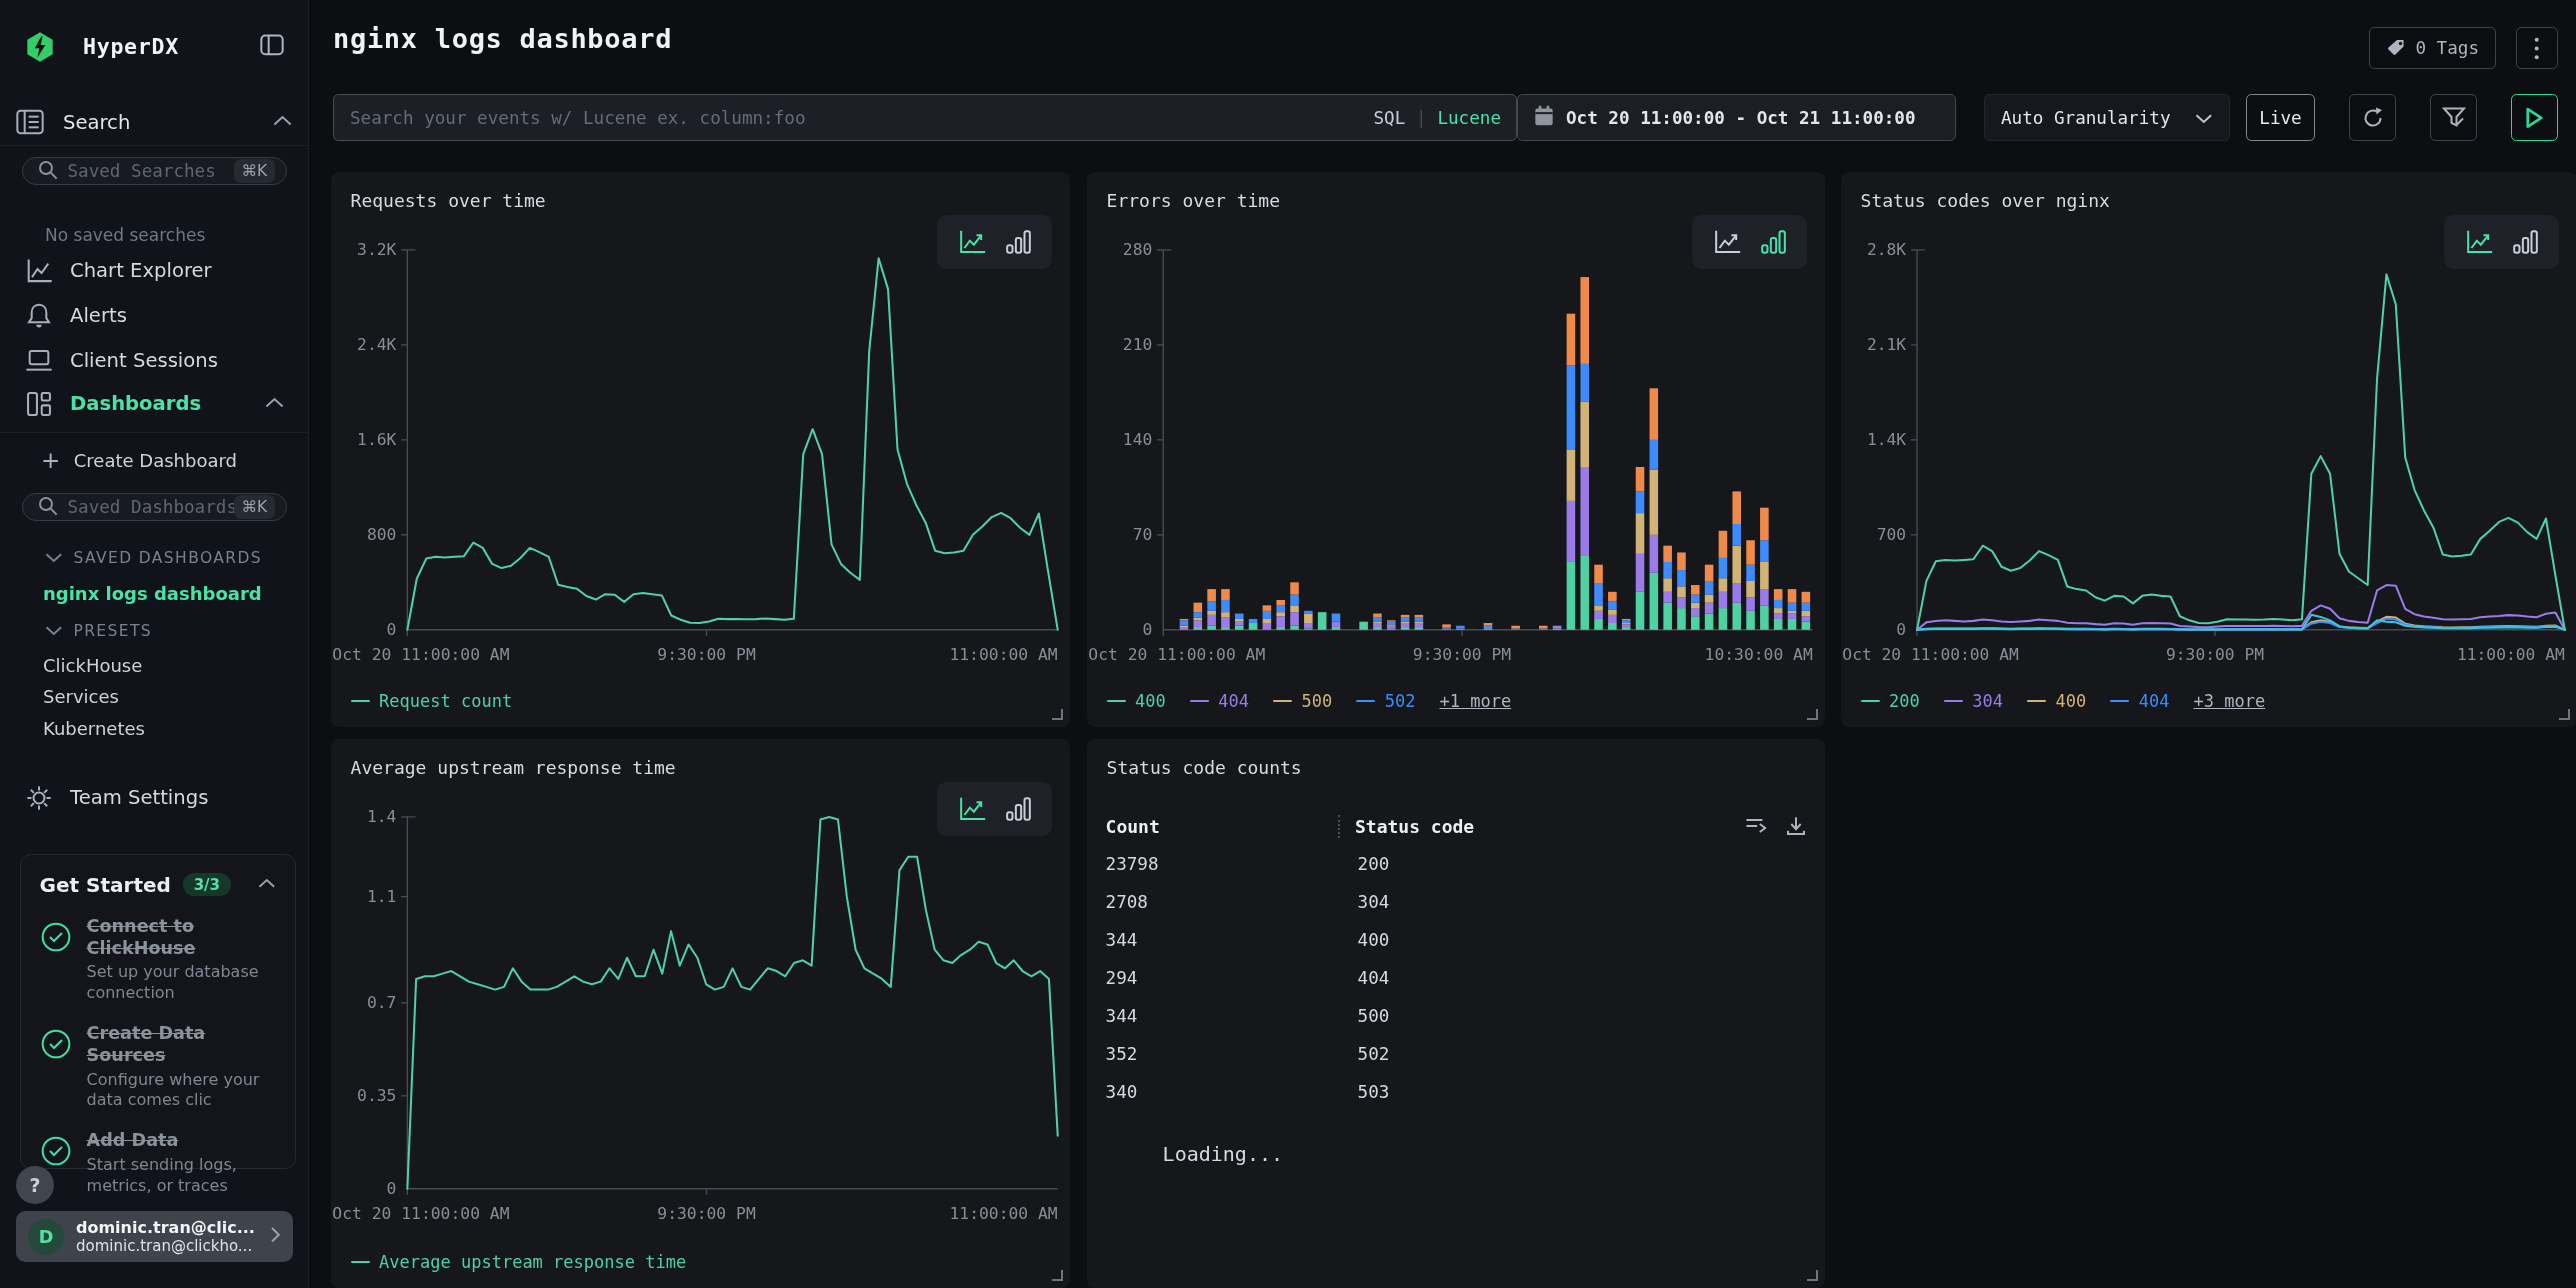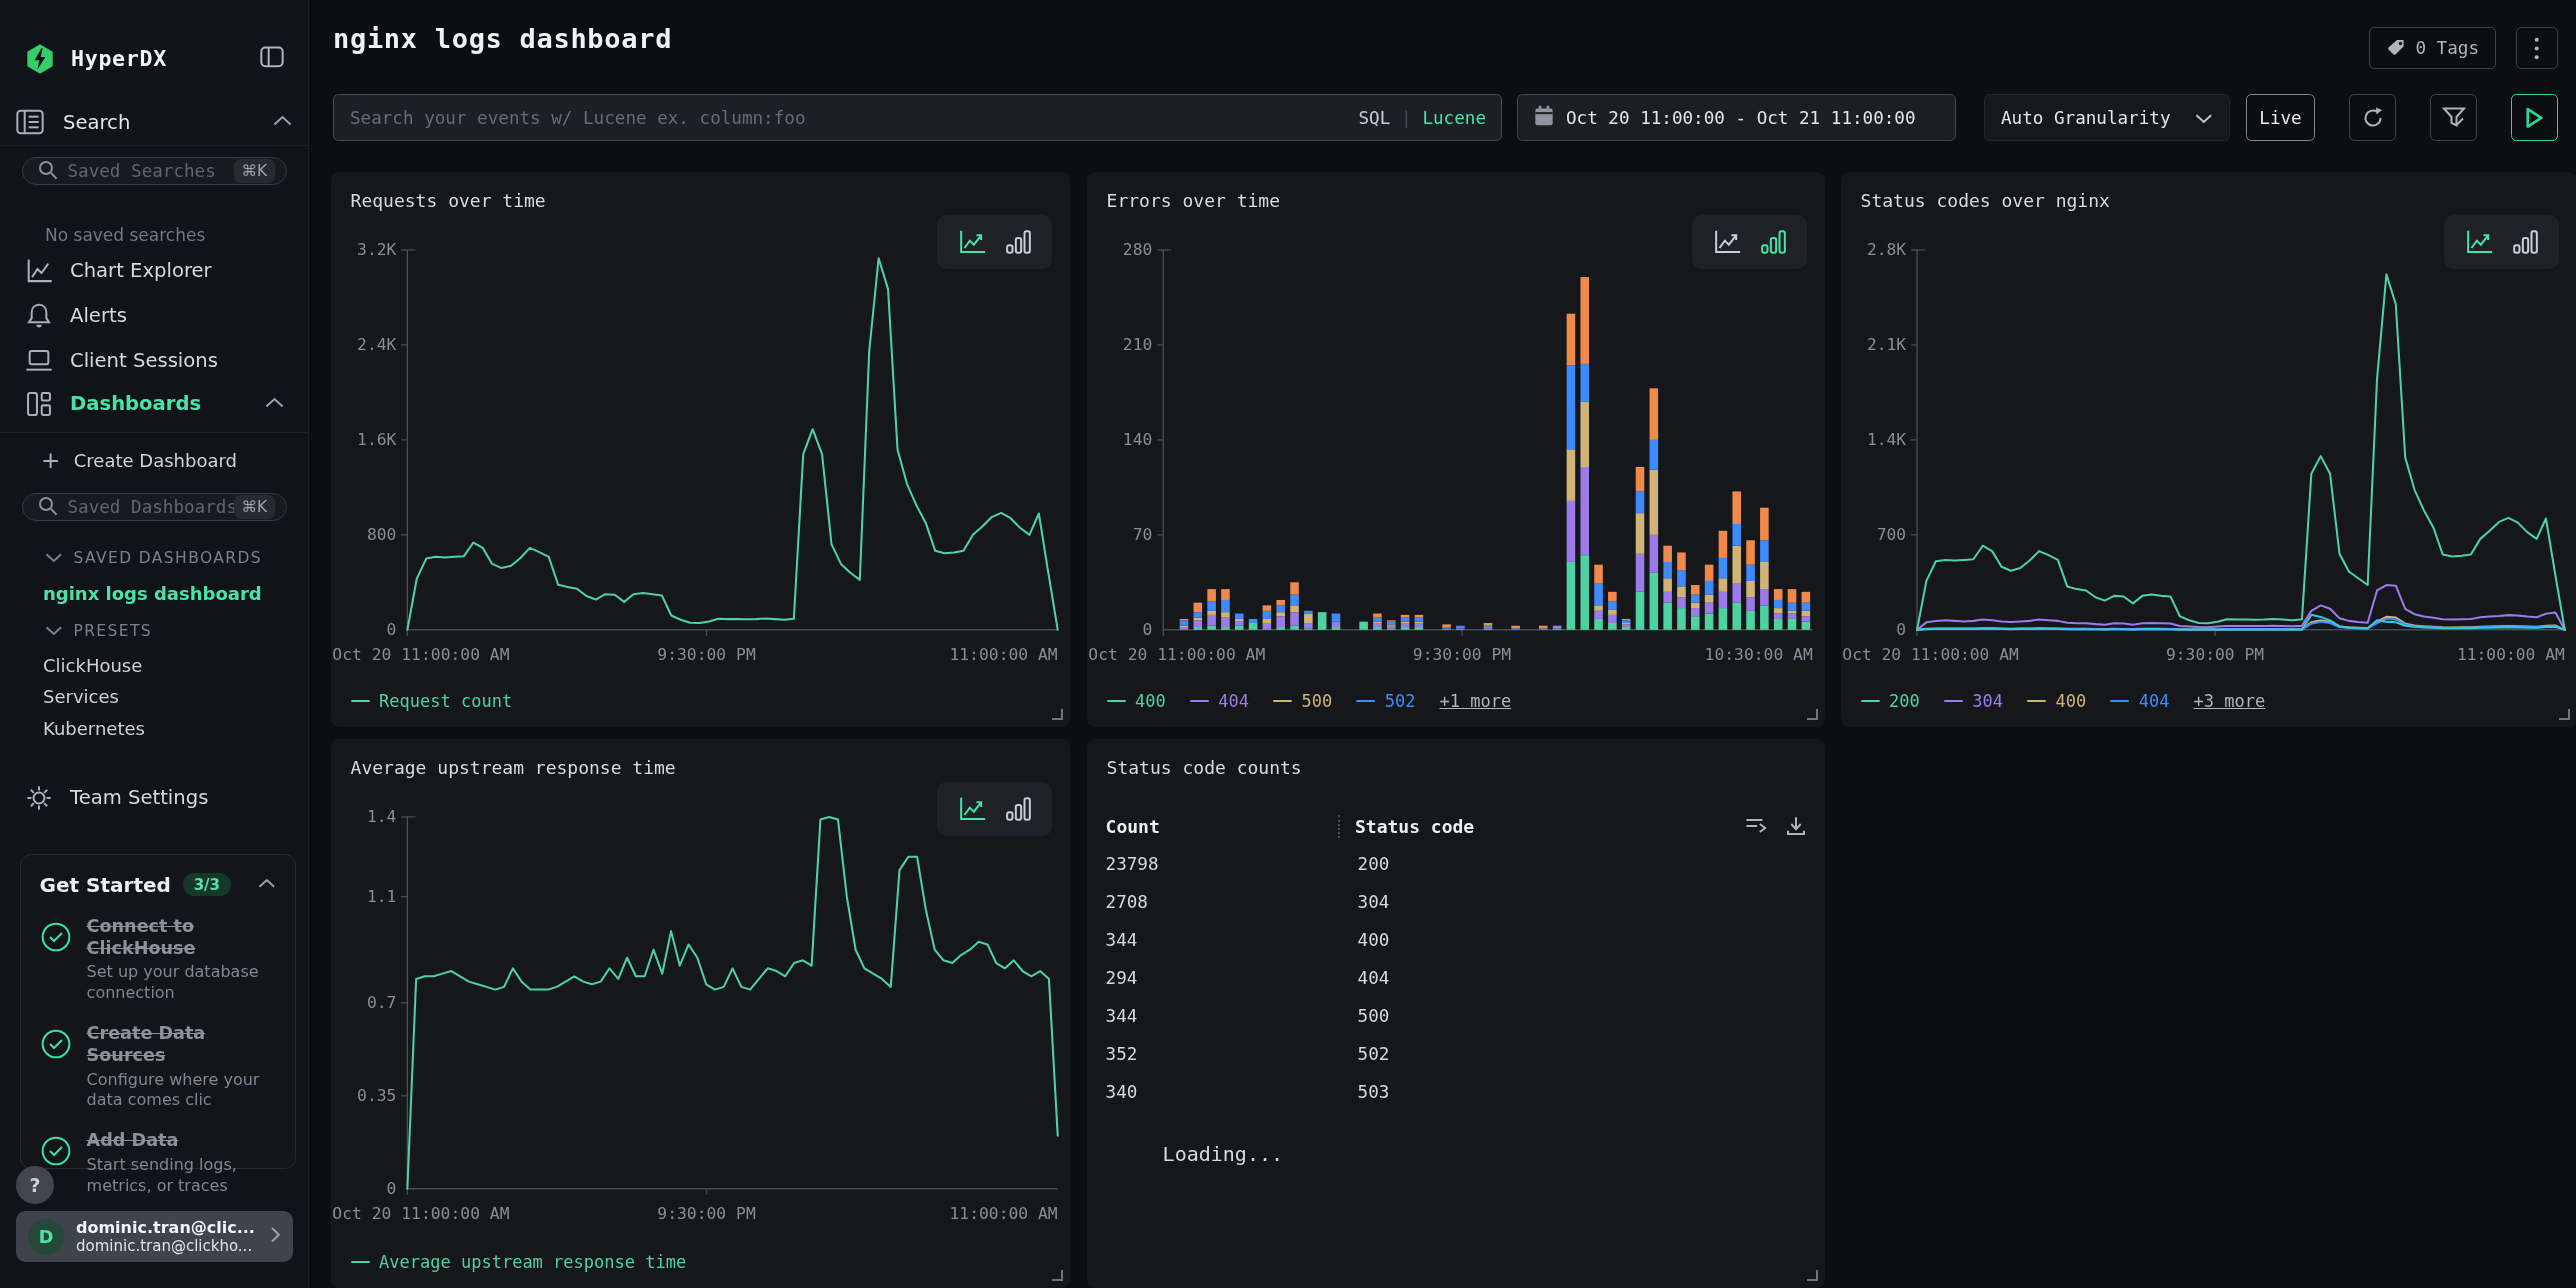--- a/index.html
+++ b/index.html
@@ -8,21 +8,21 @@
     --txt:#dfe2e7; --txt-dim:#aeb5bf; --muted:#7d8591; --muted2:#6a7280;
     --green:#4fd1a1; --accent:#4ae3a5;
     --mono:"DejaVu Sans Mono","Liberation Mono",monospace;
     --sans:"DejaVu Sans","Liberation Sans",sans-serif;
   }
   *{margin:0;padding:0;box-sizing:border-box;}
   html,body{width:2576px;height:1288px;overflow:hidden;background:var(--bg);font-family:var(--sans);-webkit-font-smoothing:antialiased;}
 
   
   .sidebar{position:absolute;left:0;top:0;width:309px;height:1288px;background:var(--side-bg);border-right:1.4px solid #1d2026;}
-  .logo-row{position:absolute;left:0;top:16px;width:100%;height:85px;display:flex;align-items:center;padding:12px 24px;}
+  .logo-row{position:absolute;left:0;top:4px;width:100%;height:85px;display:flex;align-items:center;padding:12px 24px;gap:12px;}
   .logo-hex{width:32px;height:32px;flex:0 0 auto;}
   .logo-text{margin-left:15px;font-family:var(--mono);font-weight:bold;font-size:21.6px;color:#f2f4f6;letter-spacing:0.7px;}
   .side-toggle{margin-left:auto;color:#aeb5bf;}
   .sec-head{position:absolute;left:0;width:100%;height:46px;display:flex;align-items:center;padding:0 16px;cursor:pointer;}
   .sec-head .lbl{margin-left:19px;font-size:19.6px;color:#e3e6ea;}
   .sec-head .chev{margin-left:auto;color:#9aa1ab;}
   .divider{position:absolute;left:0;width:100%;height:0;border-top:1.4px solid #1d2127;}
   .pill-input{position:absolute;left:22px;width:265px;height:28px;border:1.4px solid #363b43;border-radius:21.6px;background:#171a20;display:flex;align-items:center;padding:0 10.8px 0 15px;}
   .pill-input .mag{flex:0 0 auto;color:#8b929d;}
   .pill-input input{flex:1;min-width:0;margin-left:9.5px;background:transparent;border:none;outline:none;font-family:var(--mono);font-size:17.6px;color:#cdd2d9;}
@@ -69,21 +69,21 @@
   .dots-btn{height:42px;width:42px;}
 
   .controls{position:absolute;left:24px;right:18px;top:94px;height:47px;display:flex;}
   .search-wrap{position:relative;flex:1;height:47px;border:1.4px solid #474c55;border-radius:5.4px;background:#1c1f25;display:flex;align-items:center;}
   .search-wrap input{flex:1;background:transparent;border:none;outline:none;padding:0 203px 0 16px;font-family:var(--mono);font-size:17.6px;color:#cdd2d9;}
   .search-wrap input::placeholder{color:#656c77;}
   .lang-switch{position:absolute;right:15px;top:0;height:100%;display:flex;align-items:center;gap:10.8px;font-family:var(--mono);font-size:17.6px;}
   .lang-sql{color:#c9ced6;cursor:pointer;}
   .lang-div{color:#454b53;}
   .lang-lucene{color:var(--accent);cursor:pointer;}
-  .date-box{width:439px;margin-left:15px;height:47px;border:1.4px solid #42464e;border-radius:5.4px;background:#1b1e23;display:flex;align-items:center;padding:0 16px;gap:12px;font-family:var(--mono);font-size:17.6px;color:#e4e7ea;cursor:pointer;}
+  .date-box{width:439px;height:47px;border:1.4px solid #42464e;border-radius:5.4px;background:#1b1e23;display:flex;align-items:center;padding:0 16px;gap:12px;font-family:var(--mono);font-size:17.6px;color:#e4e7ea;cursor:pointer;font-weight:bold;}
   .date-box .cal{color:#8f969f;}
   .gran-box{width:246px;margin-left:28px;height:47px;border:1.4px solid #23272e;border-radius:5.4px;background:#16181d;display:flex;align-items:center;justify-content:space-between;padding:0 16px;font-family:var(--mono);font-size:17.6px;color:#e4e7ea;cursor:pointer;}
   .gran-box .chev{color:#c3c9d1;}
   .live-btn{width:69px;margin-left:16px;height:47px;border-color:#82888f;color:#e8eaee;}
   .icon-btn{width:47px;height:47px;margin-left:34px;}
   .play-btn{border-color:#2fd592;color:#2fd592;margin-left:34px;}
 
   
   .grid{position:absolute;left:21.6px;top:172px;right:16px;}
   .panel{position:absolute;background:var(--panel);border-radius:8px;}

